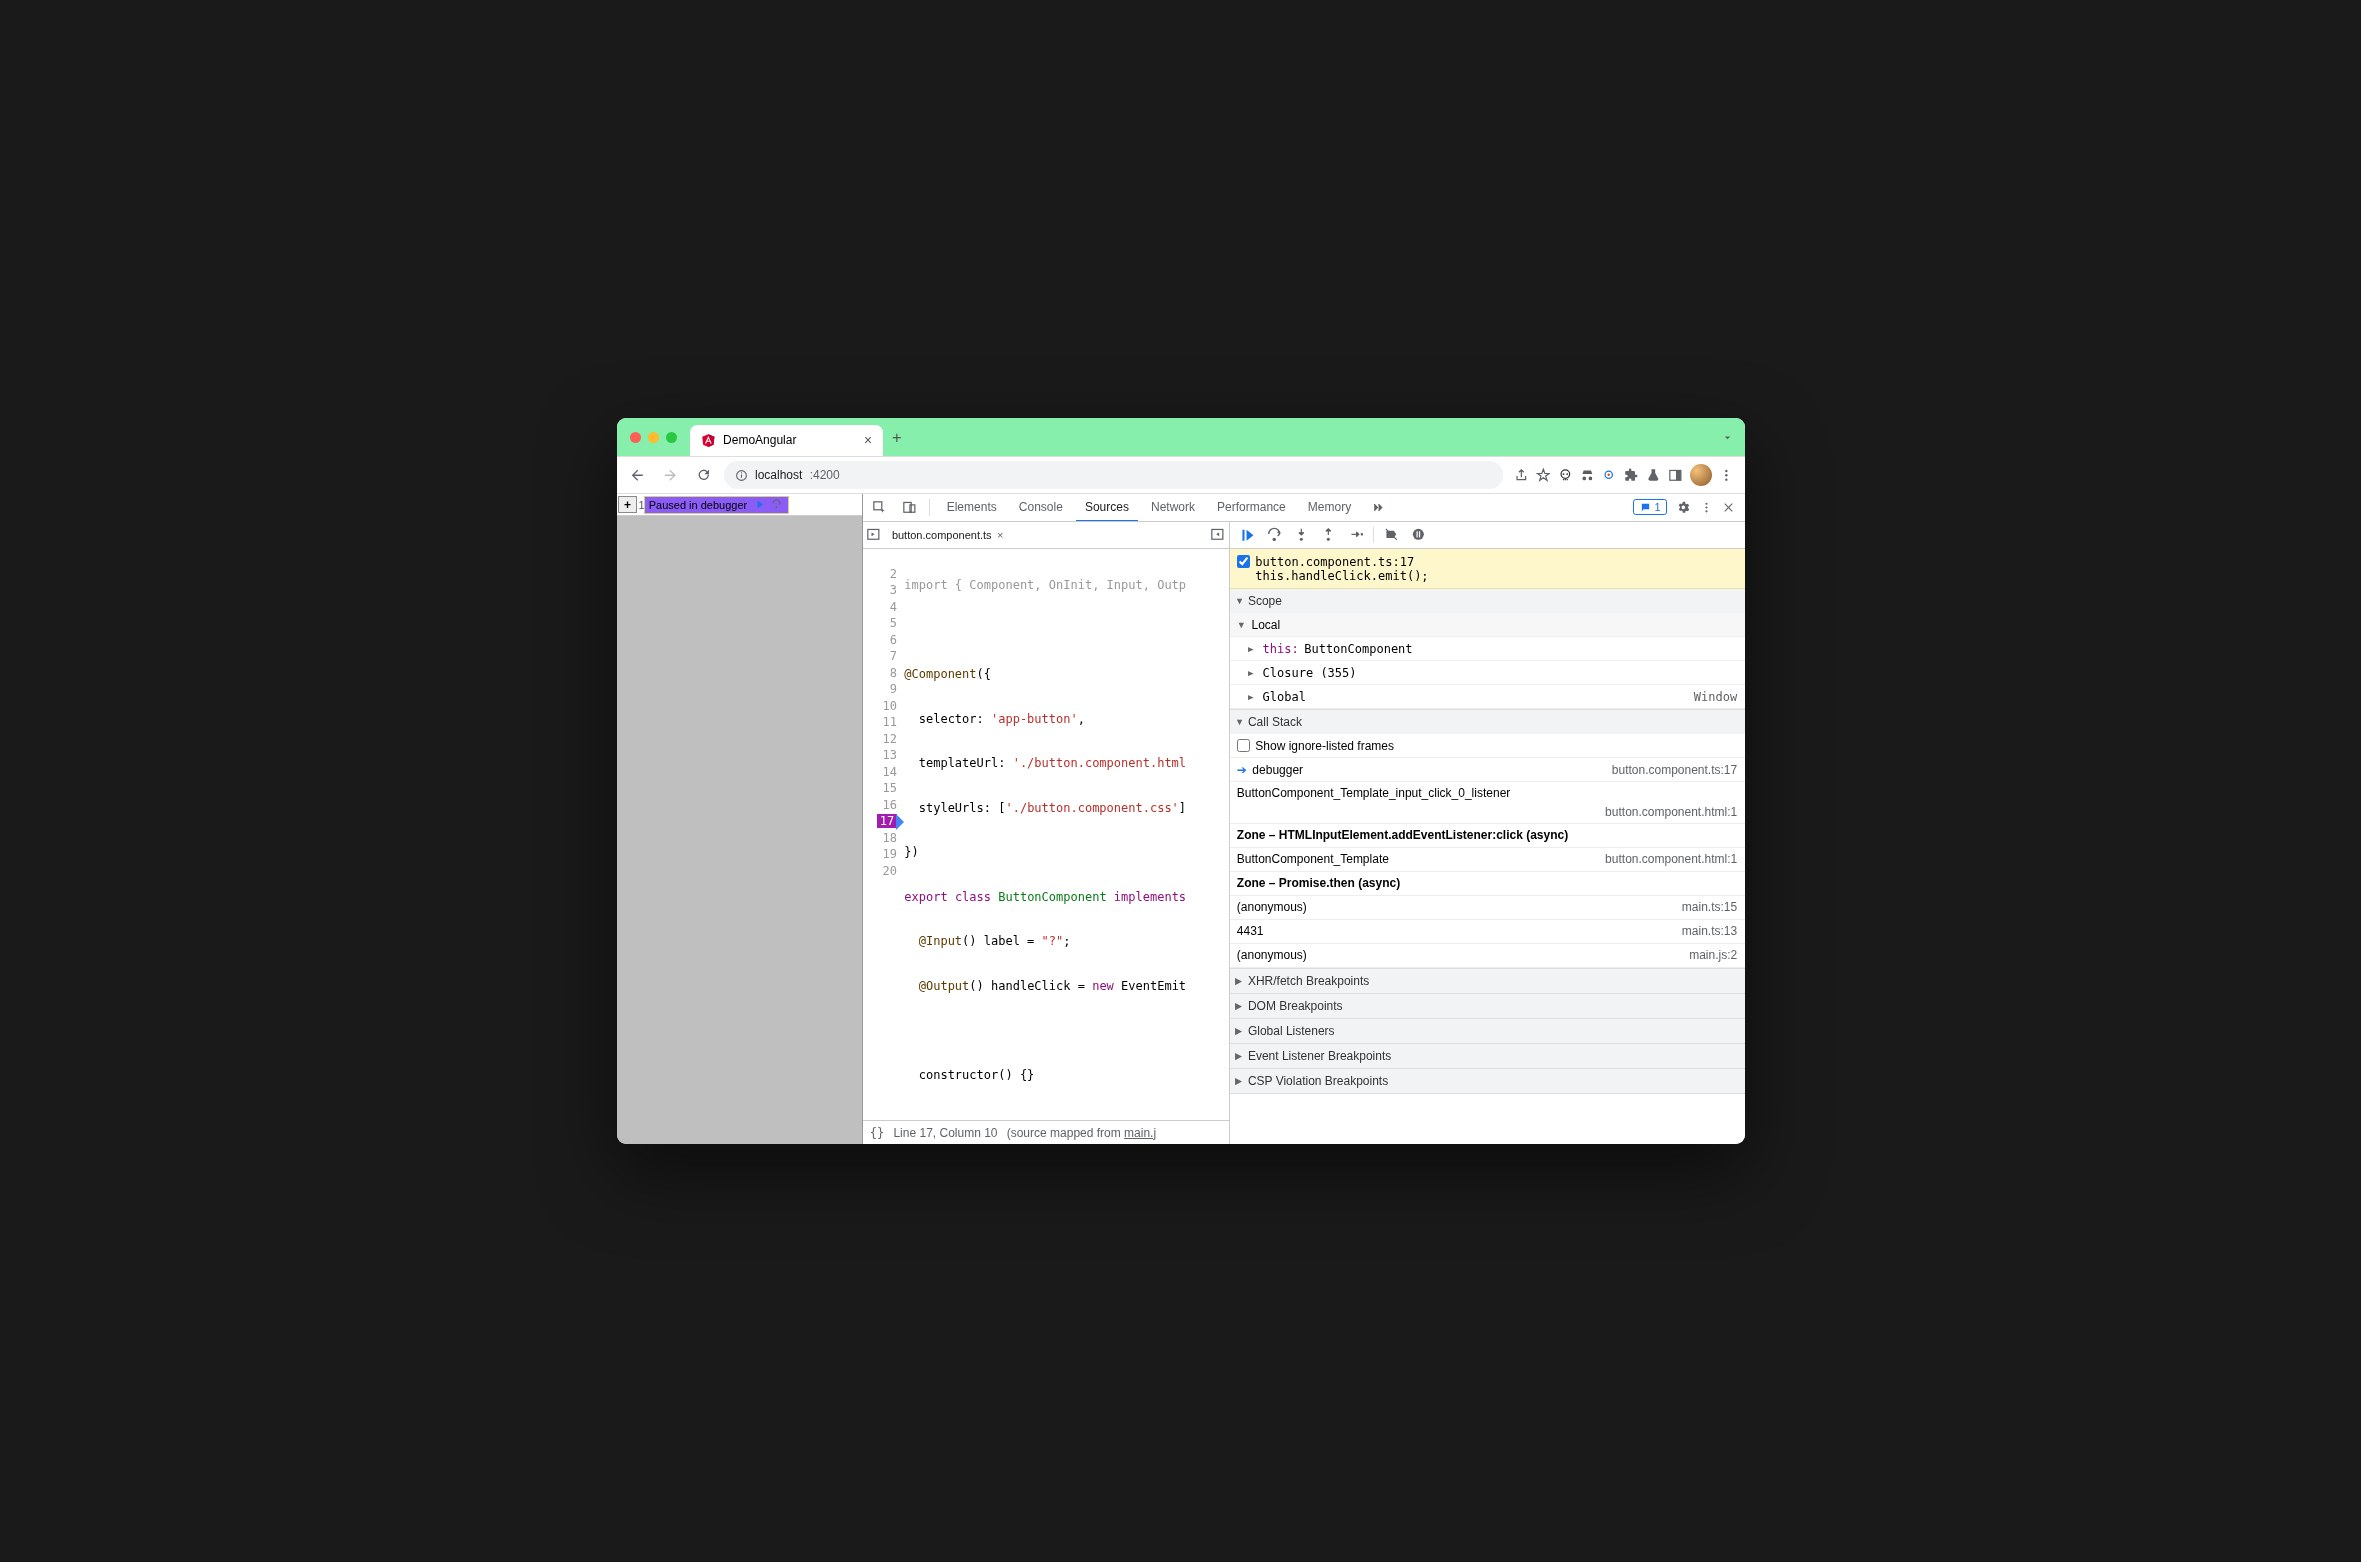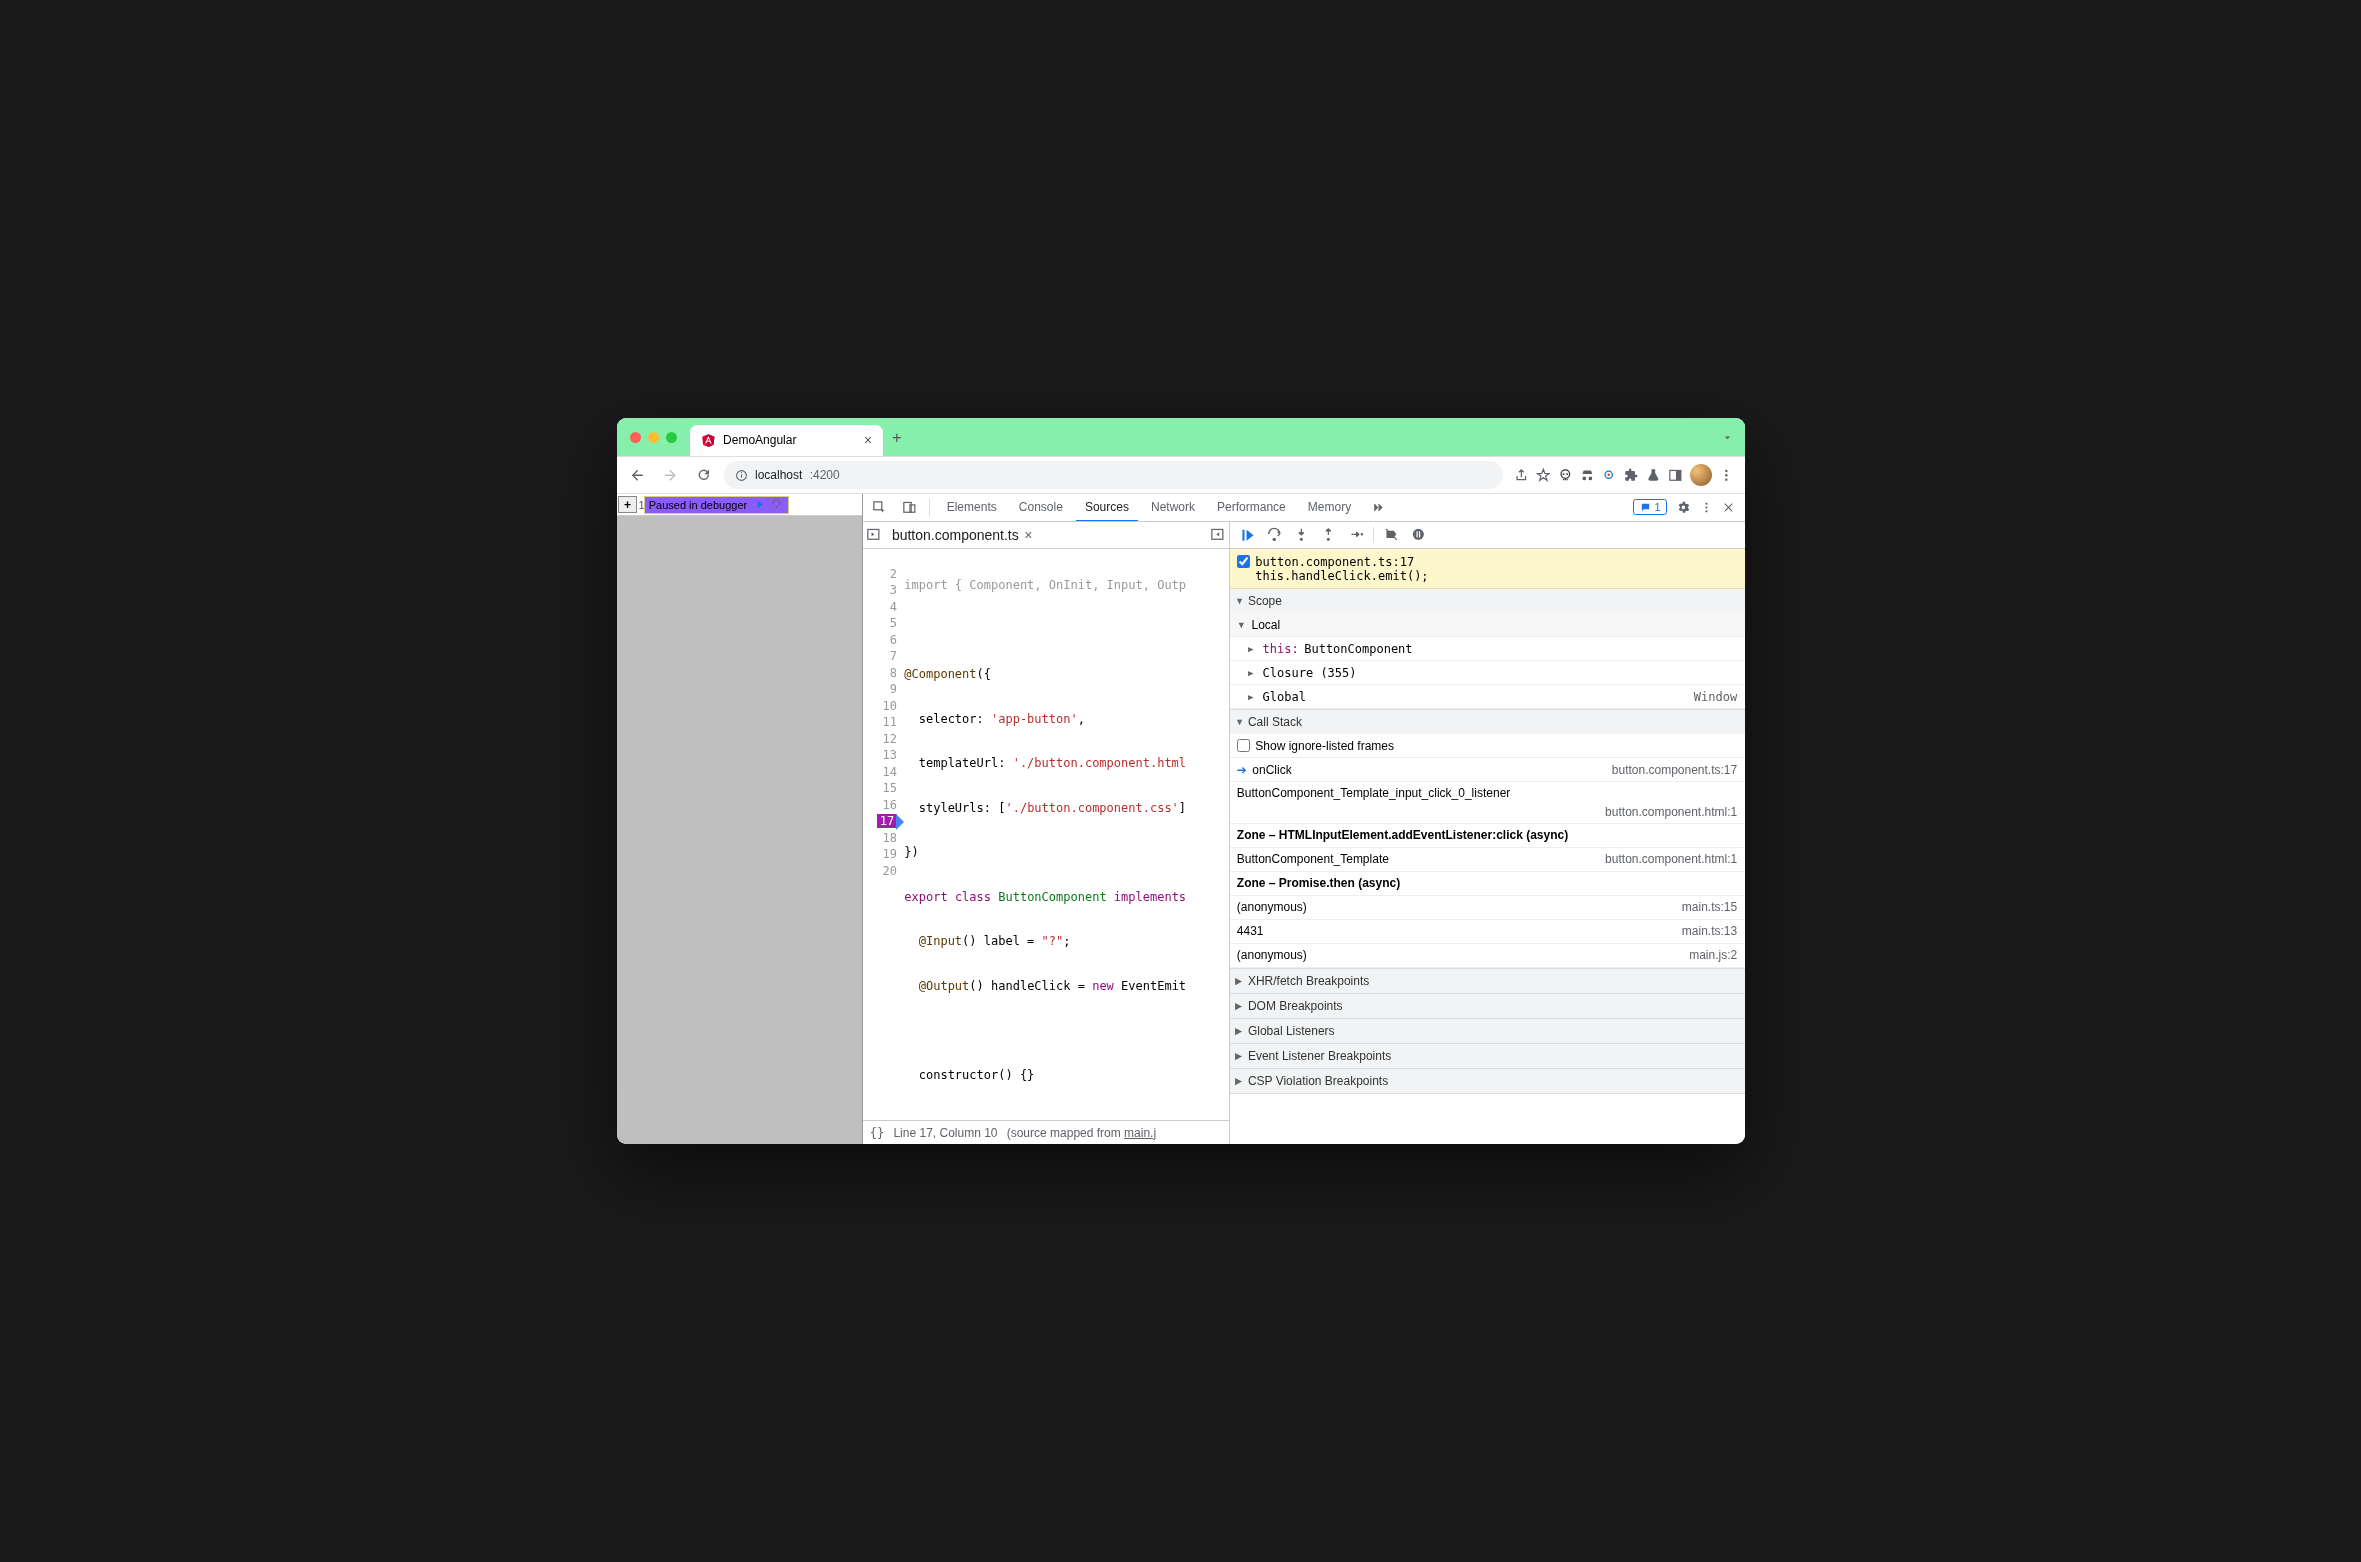--- a/index.html
+++ b/index.html
@@ -28,21 +28,21 @@
 .pillbtn { width:14.7px; height:13px; display:flex;align-items:center;justify-content:center; }
 .devtools { flex:1; display:flex; flex-direction:column; background:#fff; min-width:0;}
 .dttabs { height:27.5px; border-bottom:0.9px solid #ccc; display:flex; align-items:center; padding:0 3.7px; gap:3.7px; }
 .dttab { padding:0 9.2px; height:27.5px; display:flex; align-items:center; color:#5f6368; }
 .dttab.act { color:#1a73e8; border-bottom:1.8px solid #1a73e8; font-weight:500; color:#202124;}
 .dtright { margin-left:auto; display:flex; align-items:center; gap:9.2px; padding-right:5.5px; color:#5f6368;}
 .issuechip { display:flex; align-items:center; gap:3.7px; border:0.9px solid #1a73e8; color:#1a73e8; border-radius:2.8px; padding:0.9px 5.5px; font-size:11px;}
 .dtbody { flex:1; display:flex; min-height:0;}
 .editor { flex:0 0 367px; display:flex; flex-direction:column; border-right:0.9px solid #ccc; min-width:0;}
 .edtabs { height:27.5px; border-bottom:0.9px solid #ccc; display:flex; align-items:center; padding:0 3.7px; gap:5.5px; }
-.edtab { display:flex; align-items:center; gap:5.5px; padding:0 5.5px; font-size:14px; color:#202124; font-family:"Helvetica Neue",Arial;}
+.edtab { display:flex; align-items:center; gap:5.5px; padding:0 5.5px; font-size:11px; color:#202124; font-family:"Helvetica Neue",Arial;}
 .code { flex:1; display:flex; overflow:hidden; font-family: Menlo, Monaco, Consolas, monospace; font-size:12px; }
 .gutter { width:40px; text-align:right; color:#999; padding:0 5.5px; background:#fff; user-select:none;}
 .gline { height:16.5px; line-height:16.5px;}
 .lines { flex:1; white-space:pre; overflow:hidden;}
 .cline { height:16.5px; line-height:16.5px; padding-left:1.8px;}
 .break-row .gnum { background:#a21caf; color:#fff; padding:0 2.8px; position:relative;}
 .break-row .gnum:after{content:"";position:absolute;right:-7.3px;top:0;border:8.3px solid transparent;border-left-color:#4285f4;border-right:0;}
 .kw{color:#8f0e7c}.str{color:#b5302d}.cls{color:#0b7a1a}.fn{color:#5c3b00}
 .status { height:24px; border-top:0.9px solid #ccc; display:flex; align-items:center; padding:0 7.3px; gap:9.2px; color:#5f6368; font-size:12px;}
 .debugger { flex:1; display:flex; flex-direction:column; min-width:0; overflow:auto;}
@@ -405,21 +405,21 @@
             <div class="sechdr">
                 <span class="tri">▼</span>
                 <span>Call Stack</span>
               </div>
             <div class="row">
                 <input type="checkbox" class="chk" style="">
                 <span>Show ignore-listed frames</span>
               </div>
             <div class="row">
                 <span class="curarrow">➔</span>
-                <span>onClick</span>
+                <span>debugger</span>
                 <span class="loc">button.component.ts:17</span>
               </div>
             <div class="row" style="height:auto;padding-top:3.7px;padding-bottom:3.7px;flex-wrap:wrap">
                 <span style="width:100%">ButtonComponent_Template_input_click_0_listener</span>
                 <span class="loc">button.component.html:1</span>
               </div>
             <div class="row bold">
                 <span>Zone – HTMLInputElement.addEventListener:click (async)</span>
               </div>
             <div class="row">

